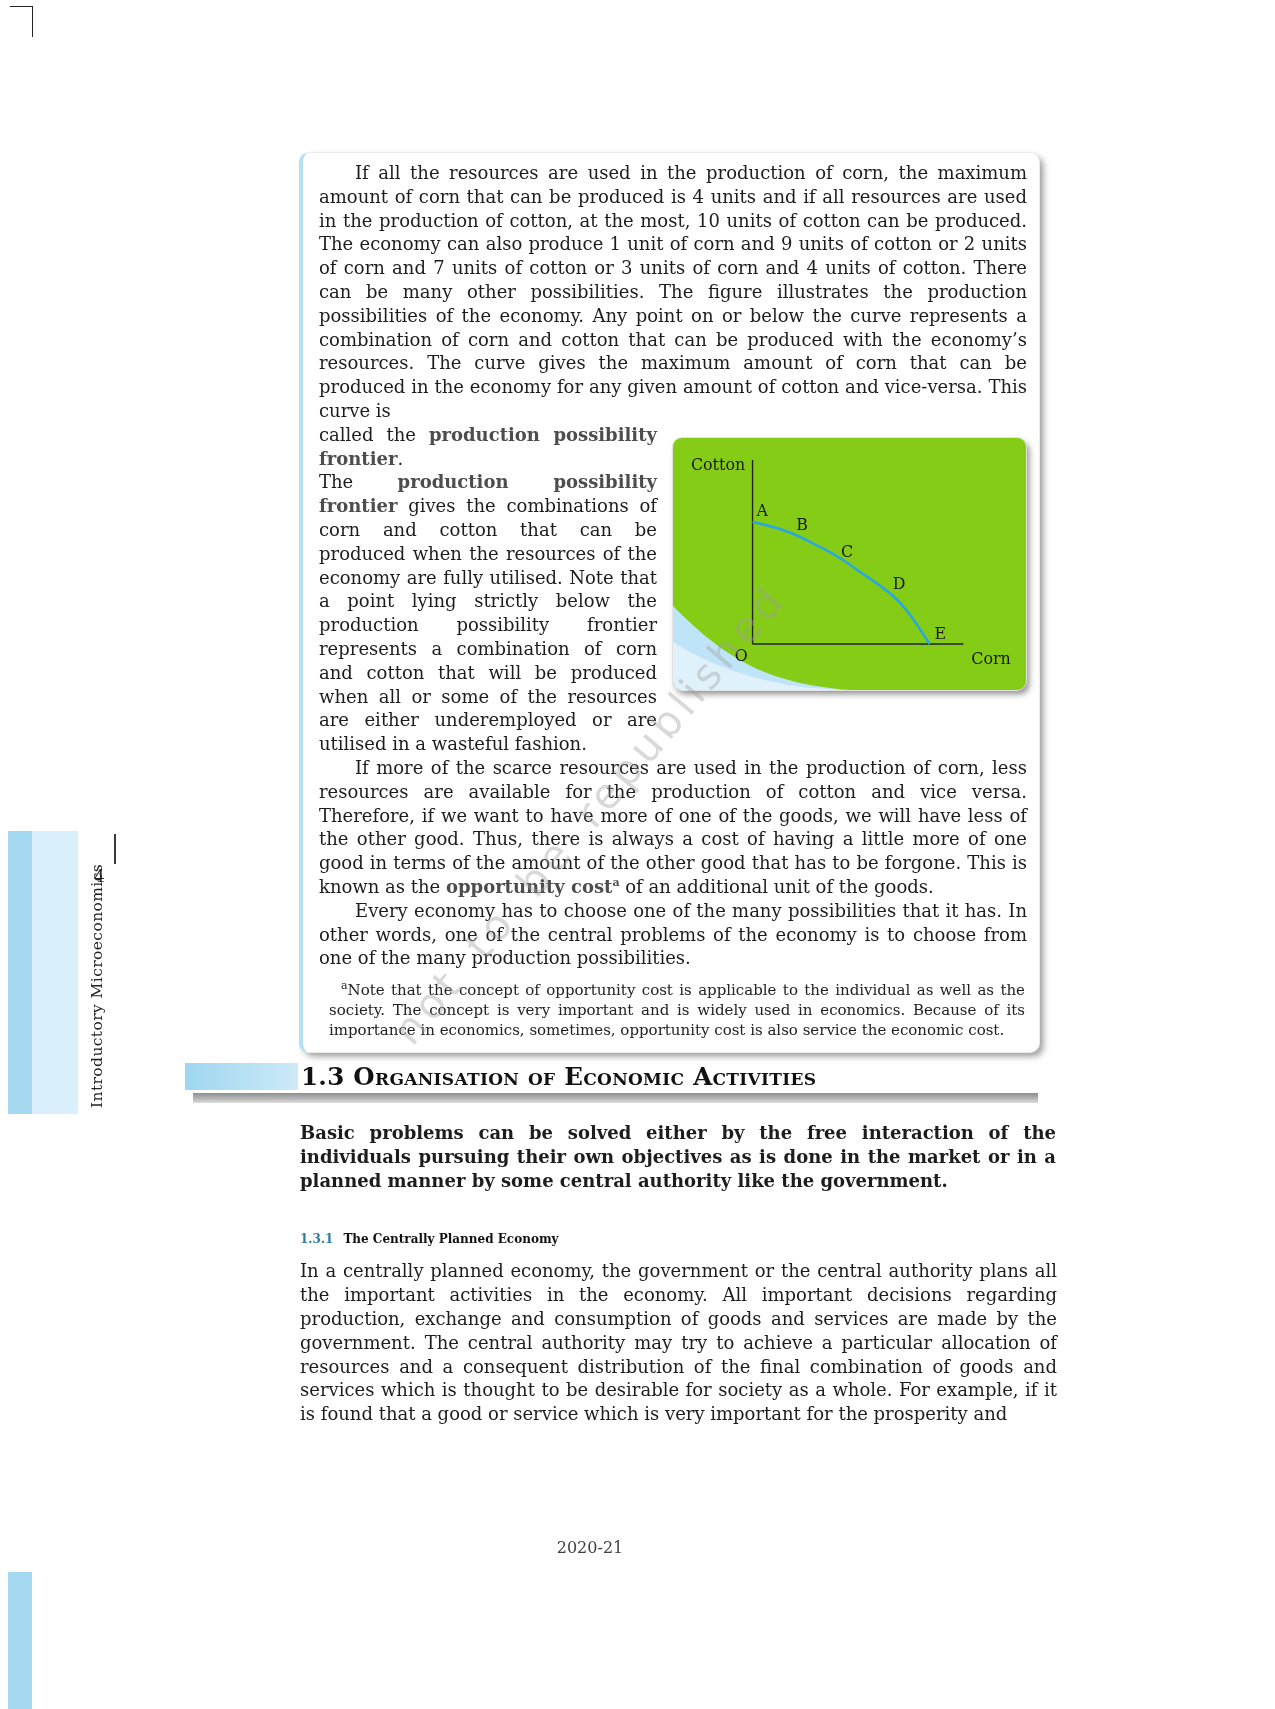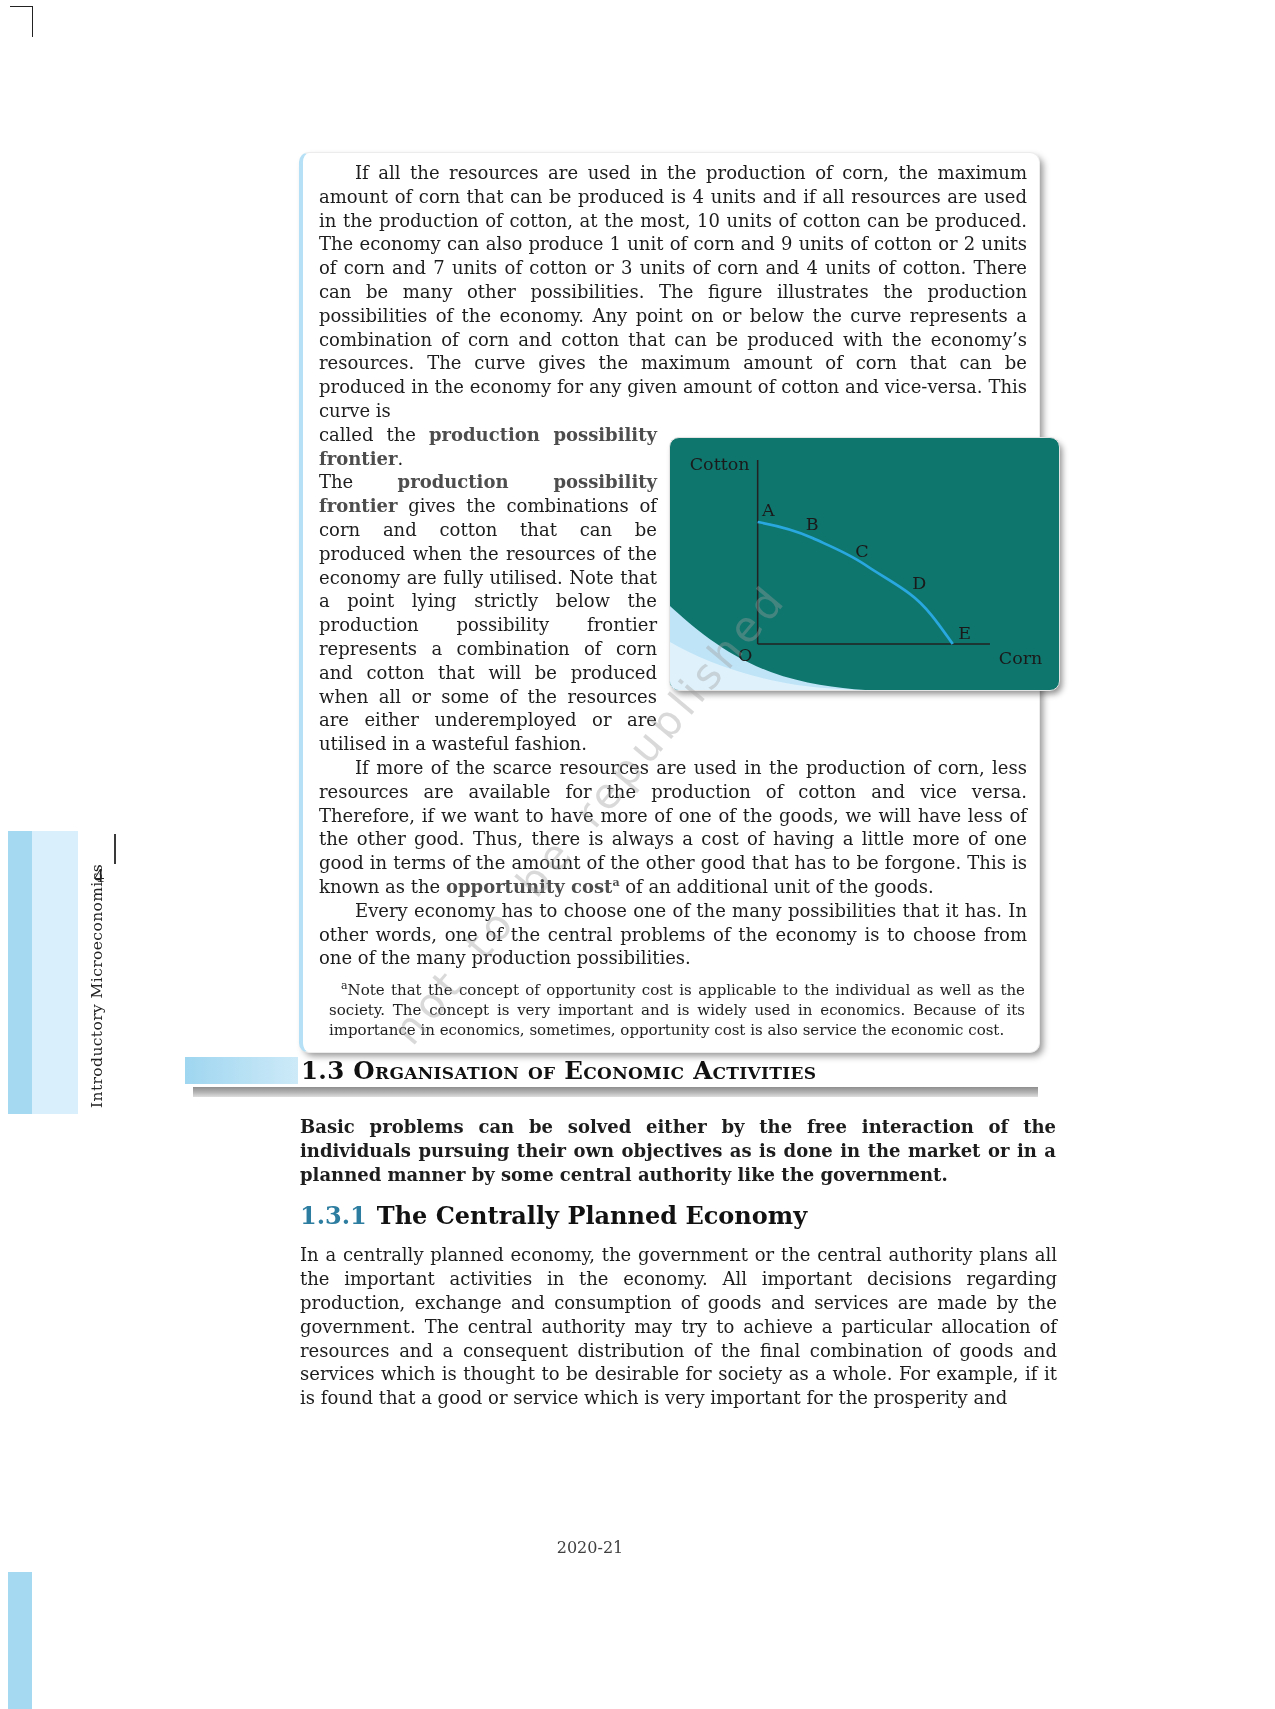--- a/index.html
+++ b/index.html
@@ -47,45 +47,45 @@
   .para{margin:0;font-size:18px;line-height:23.8px;text-align:justify;}
   .indent{text-indent:36px;}
   .bold-gray{font-weight:bold;color:#4d4d4d;}
   sup{font-size:11px;line-height:0;vertical-align:super;}
 
   .cols{display:flex;gap:12px;}
   .col-left{width:338px;flex:0 0 338px;}
   .col-right{flex:1;padding-top:14px;}
 
   .figure-box{
-    width:391px;height:254px;margin-left:auto;box-sizing:border-box;
+    width:355px;height:254px;margin-left:auto;box-sizing:border-box;
     border:1px solid #e3e3e3;border-radius:10px;
     box-shadow:3px 4px 6px -1px rgba(0,0,0,.45);
-    overflow:hidden;background:#0f766e;
+    overflow:hidden;background:#84cc16;
   }
   .figure-box svg{display:block;width:100%;height:100%;}
   .fig-label{font-family:"DejaVu Serif","Liberation Serif",serif;font-size:16px;fill:#1a1a1a;}
 
   .footnote{
     margin-top:10px;padding:0 2px 0 10px;
     font-size:15px;line-height:20px;text-align:justify;text-indent:12px;color:#222;
   }
 
-  .section-heading{margin-top:3px;}
+  .section-heading{margin-top:9px;}
   .heading-row{display:flex;align-items:center;height:29px;}
   .heading-accent{width:113px;height:27px;background:linear-gradient(90deg,#9fd6f0,#cdeaf8);}
   .heading-title{
     margin:0 0 0 3px;font-size:24.5px;font-weight:bold;
     font-variant:small-caps;letter-spacing:.3px;line-height:27px;color:#111;white-space:nowrap;
   }
   .heading-shadow{margin:2px 0 0 8px;width:845px;height:10px;
     background:linear-gradient(180deg,#8e8e8e 0%,#b5b5b5 55%,#dedede 100%);}
 
   .section-intro{margin:18px 0 0 115px;width:756px;font-weight:bold;}
-  .subsection-heading{margin:15px 0 0 115px;font-size:24px;font-weight:bold;color:#111;}
+  .subsection-heading{margin:40px 0 0 115px;font-size:12px;font-weight:bold;color:#111;}
   .subsection-number{color:#2d7da0;margin-right:10px;font-weight:bold;}
   .section-body{margin:13px 0 0 115px;width:757px;}
 
   .watermark{
     position:absolute;left:420px;top:1005px;
     transform:rotate(-50deg);transform-origin:left bottom;
     font-family:"DejaVu Sans","Liberation Sans",sans-serif;
     font-size:42px;letter-spacing:5px;word-spacing:10px;
     color:#9e9e9e;opacity:.38;white-space:nowrap;pointer-events:none;
   }

